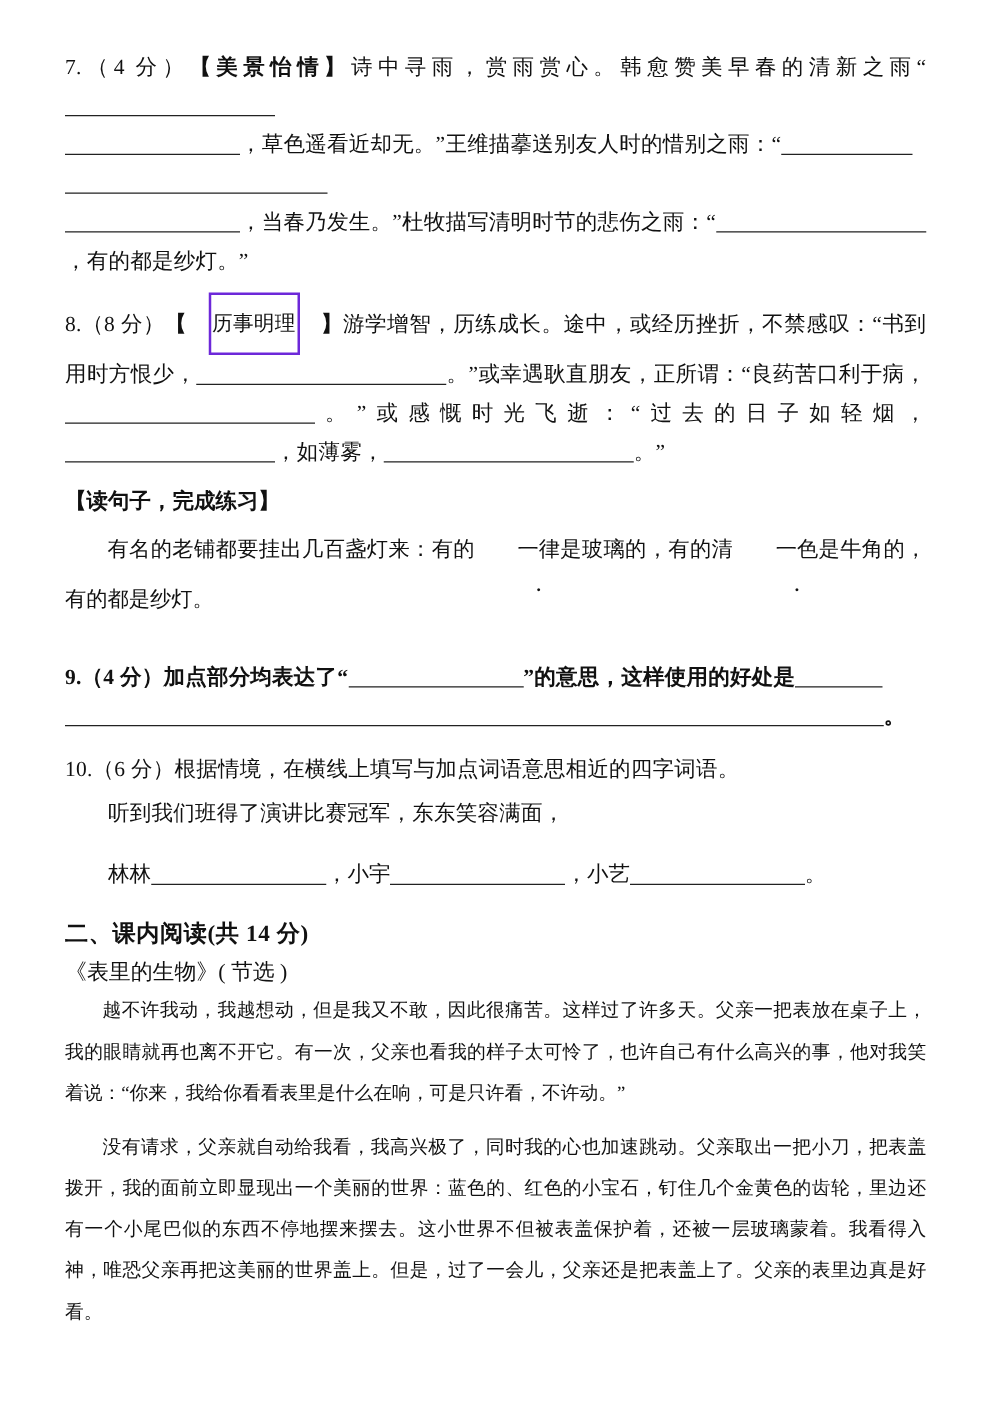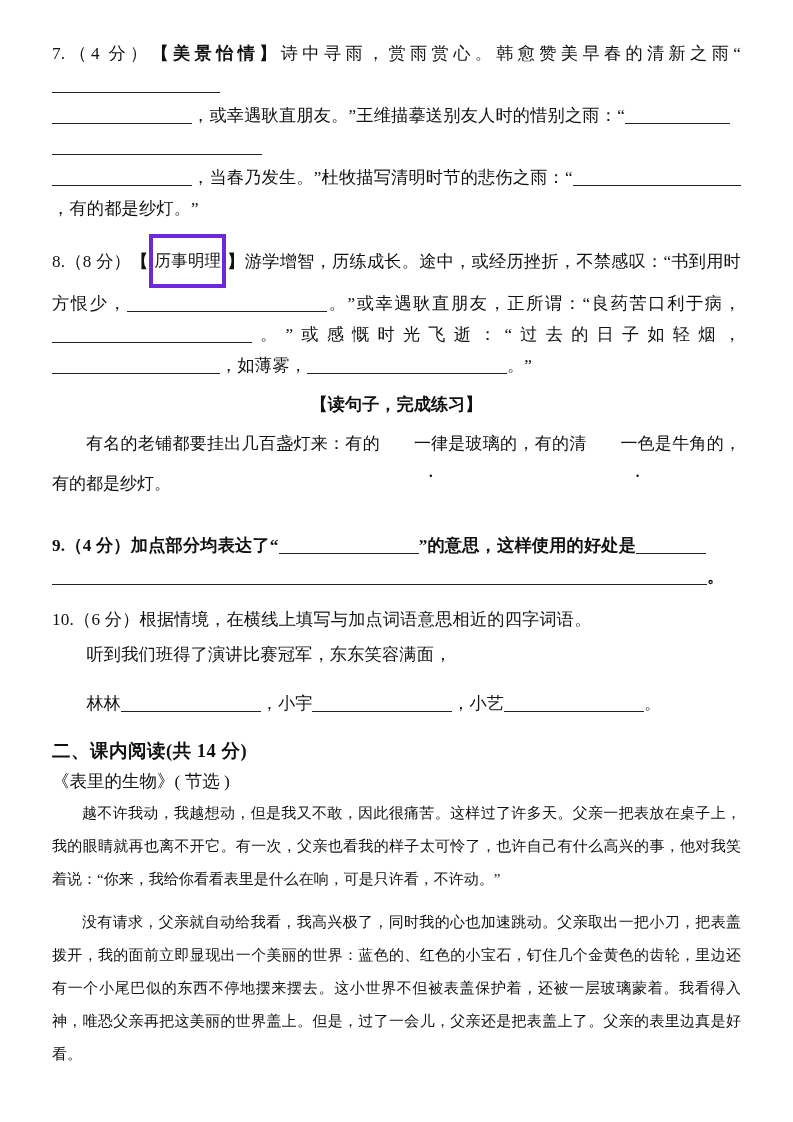--- a/index.html
+++ b/index.html
@@ -27,26 +27,26 @@
     font-size: 17.2px;
     line-height: 31px;
     text-align: justify;
     margin: 0 0 4px 0;
     letter-spacing: 0.2px;
   }
   .q-num {
     white-space: nowrap;
   }
   .boxed {
-    border: 4px solid #6d28d9;
+    border: 2px solid #6d28d9;
     padding: 12px 1px;
     display: inline-block;
     line-height: 22px;
     font-size: 16.5px;
-    margin: 0 1px;
+    margin: 0 17px;
     vertical-align: 1px;
   }
   .bracketed {
     font-weight: 600;
   }
   .blank {
     display: inline-block;
     border-bottom: 1px solid #222;
     vertical-align: -3px;
     height: 17px;
@@ -60,21 +60,20 @@
     font-size: 18.5px;
     font-weight: bold;
     margin: 16px 0 6px 0;
     letter-spacing: 0.5px;
   }
   .lead {
     font-size: 17.2px;
     line-height: 31px;
     margin: 8px 0 4px 0;
     font-weight: 600;
-    text-align: center;
   }
   .para {
     font-size: 17px;
     line-height: 34px;
     text-indent: 2em;
     margin: 2px 0 6px 0;
     text-align: justify;
     font-family: "Liberation Serif", "DejaVu Serif", serif;
   }
   .para-kai {
@@ -115,21 +114,21 @@
     text-indent: 2em;
   }
 </style>
 </head>
 <body>
 
 <div class="page">
 
   <p class="q">
     <span class="q-num">7.（4 分）</span><span class="bracketed">【美景怡情】</span><span>诗中寻雨，赏雨赏心。韩愈赞美早春的清新之雨“</span><span class="blank b-lg"></span><br>
-    <span class="blank b-md"></span><span>，或幸遇耿直朋友。”王维描摹送别友人时的惜别之雨：“</span><span class="blank b-sm"></span><br>
+    <span class="blank b-md"></span><span>，草色遥看近却无。”王维描摹送别友人时的惜别之雨：“</span><span class="blank b-sm"></span><br>
     <span class="blank b-md"></span><span class="blank b-xs"></span><br>
     <span class="blank b-md"></span><span>，当春乃发生。”杜牧描写清明时节的悲伤之雨：“</span><span class="blank b-lg"></span><br>
     <span>，有的都是纱灯。”</span>
   </p>
 
   <p class="q" style="margin-top:10px;">
     <span class="q-num">8.（8 分）</span><span class="bracketed">【</span><span class="boxed">历事明理</span><span class="bracketed">】</span><span>游学增智，历练成长。途中，或经历挫折，不禁感叹：“书到用时方恨少，</span><span class="blank b-xl"></span><span>。”或幸遇耿直朋友，正所谓：“良药苦口利于病，</span><span class="blank b-xl"></span><span>。”或感慨时光飞逝：“过去的日子如轻烟，</span><span class="blank b-lg"></span><span>，如薄雾，</span><span class="blank b-xl"></span><span>。”</span>
   </p>
 
   <p class="lead">【读句子，完成练习】</p>

